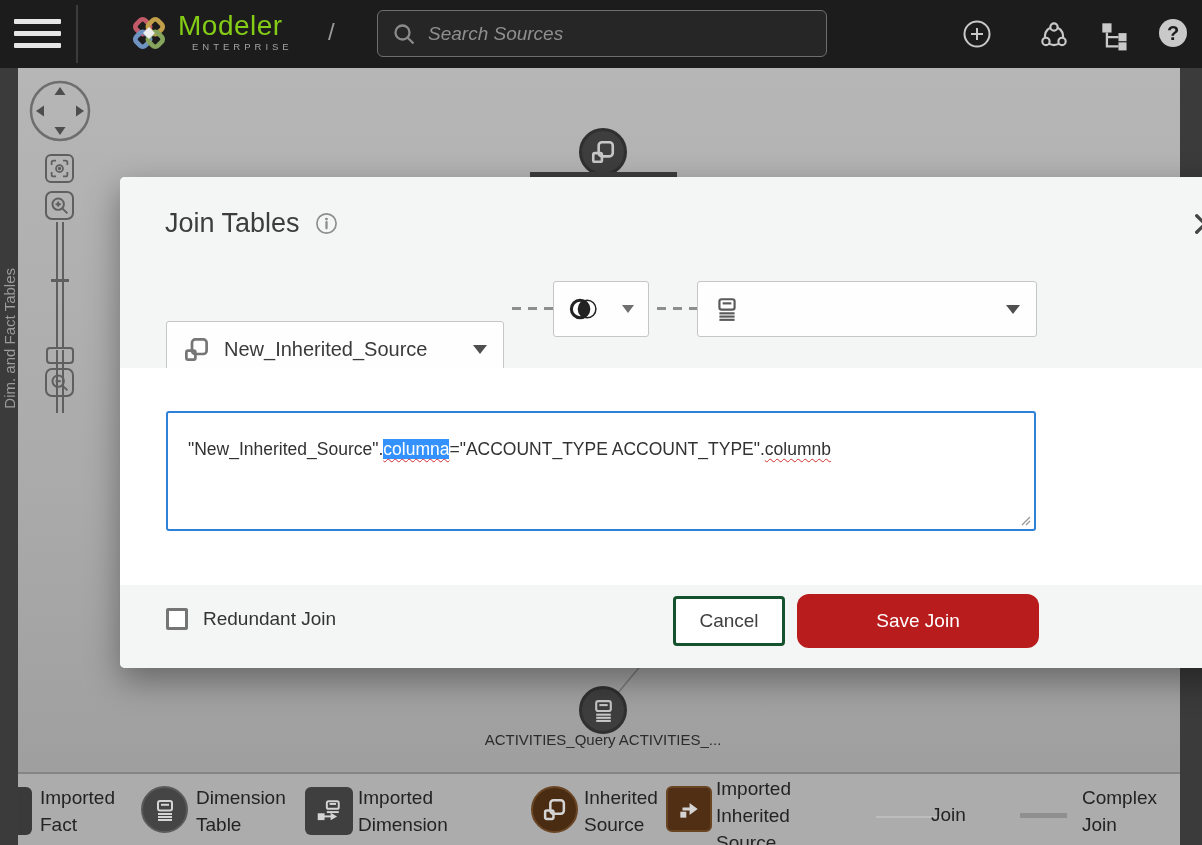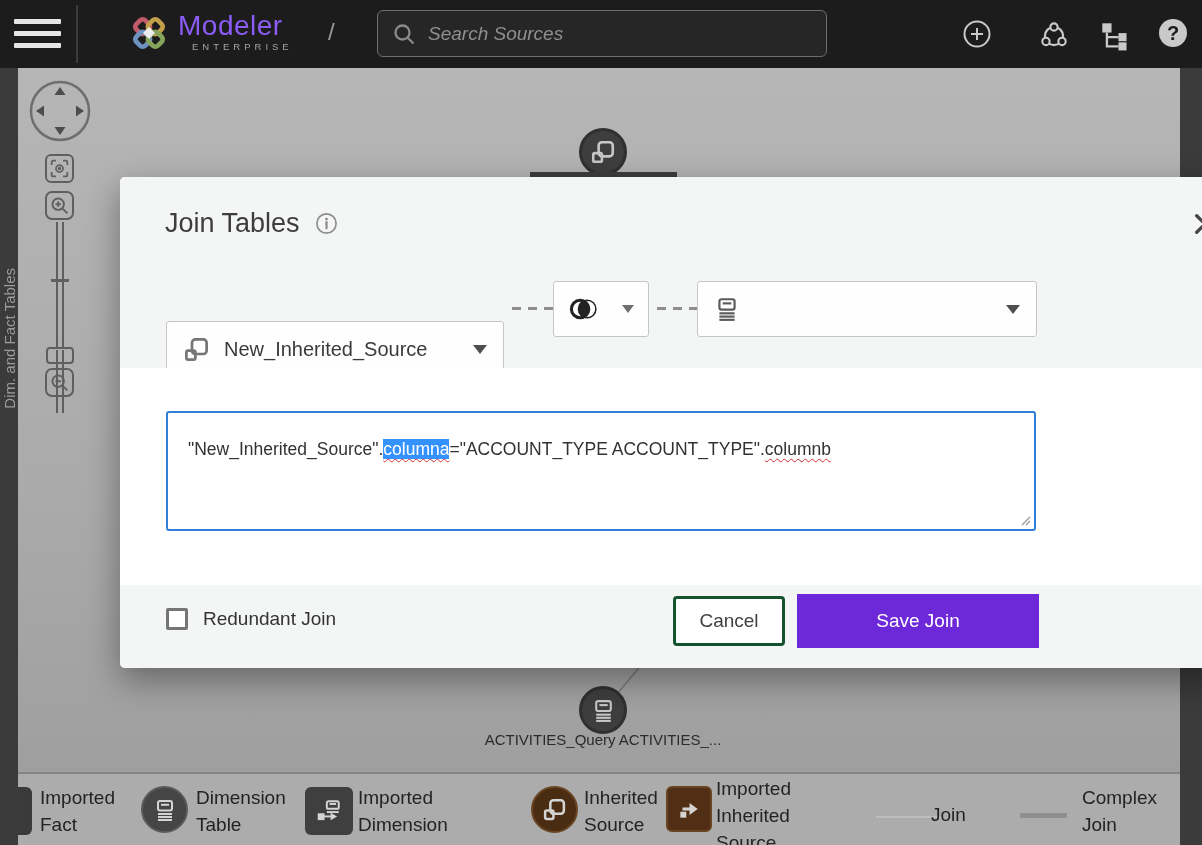--- a/index.html
+++ b/index.html
@@ -7,21 +7,21 @@
   body { font-family: "Liberation Sans", sans-serif; background:#1c1c1c; }
   .stage { position:relative; width:1202px; height:845px; overflow:hidden; }
 
   
   .topbar { position:absolute; left:0; top:0; width:1202px; height:68px; background:#1c1c1c; z-index:30; }
   .hamburger { position:absolute; left:14px; top:19px; width:47px; height:30px; cursor:pointer; }
   .hamburger span { display:block; height:5px; background:#e6e6e6; border-radius:1px; margin-bottom:7px; }
   .topbar-sep { position:absolute; left:76px; top:5px; width:2px; height:58px; background:#3c3c3c; }
   .brand { position:absolute; left:128px; top:11px; display:flex; align-items:flex-start; }
   .brand-text { margin-left:8px; }
-  .brand-name { font-size:28px; color:#8b5cf6; letter-spacing:0.5px; line-height:30px; }
+  .brand-name { font-size:28px; color:#84cc16; letter-spacing:0.5px; line-height:30px; }
   .brand-sub { font-size:9.5px; color:#a3a3a3; letter-spacing:4px; margin-top:0px; margin-left:14px; }
   .path-sep { position:absolute; left:328px; top:18px; font-size:24px; color:#9a9a9a; }
   .searchbox { position:absolute; left:377px; top:10px; width:450px; height:47px; background:#262626; border:1px solid #6e6e6e; border-radius:6px; display:flex; align-items:center; padding:0 14px; }
   .searchbox input { flex:1; background:transparent; border:none; outline:none; font-size:19px; color:#cfcfcf; margin-left:12px; font-family:"Liberation Sans",sans-serif; }
   .searchbox input::placeholder { color:#8f8f8f; font-style:italic; }
   .top-icon { position:absolute; top:19px; width:30px; height:30px; cursor:pointer; }
   .help-circle { width:28px; height:28px; border-radius:50%; background:#c9c9c9; color:#1c1c1c; font-size:20px; font-weight:bold; display:flex; align-items:center; justify-content:center; }
 
   
   .canvas { position:absolute; left:0; top:68px; width:1202px; height:777px; background:linear-gradient(180deg,#b6b6b6 0%,#aaaaaa 55%,#9c9c9c 100%); z-index:0; }
@@ -70,21 +70,21 @@
   .expr-box { position:absolute; left:46px; top:43px; width:870px; height:120px; border:2px solid #2e80d8; border-radius:3px; background:#fff; padding:26px 20px; font-size:17.5px; color:#323232; cursor:text; }
   .misspell { text-decoration-line:underline; text-decoration-style:wavy; text-decoration-color:#d22f2f; text-decoration-thickness:1px; text-underline-offset:3px; }
   .sel { background:#3492ff; color:#ffffff; }
   .resize-grip { position:absolute; right:3px; bottom:3px; }
 
   .modal-foot { position:absolute; left:0; top:408px; width:100%; height:83px; background:#f4f5f5; }
   .chk-row { position:absolute; left:46px; top:23px; display:flex; align-items:center; gap:15px; cursor:pointer; }
   .chk { width:22px; height:22px; background:#fff; border:3px solid #757575; border-radius:2px; }
   .chk-label { font-size:19px; color:#333; }
   .btn-cancel { position:absolute; left:553px; top:11px; width:112px; height:50px; background:#fff; border:3px solid #14532d; border-radius:4px; font-size:19px; color:#3f3f3f; display:flex; align-items:center; justify-content:center; cursor:pointer; }
-  .btn-save { position:absolute; left:677px; top:9px; width:242px; height:54px; background:#6d28d9; border:none; border-radius:0; font-size:19px; color:#fff; display:flex; align-items:center; justify-content:center; cursor:pointer; }
+  .btn-save { position:absolute; left:677px; top:9px; width:242px; height:54px; background:#b91c1c; border:none; border-radius:12px; font-size:19px; color:#fff; display:flex; align-items:center; justify-content:center; cursor:pointer; }
 </style>
 </head>
 <body>
 
 <svg width="0" height="0" style="position:absolute">
   <defs>
     <g id="g-inherited" fill="none" stroke="currentColor" stroke-width="2.4">
       <rect x="8" y="3" width="13" height="13" rx="3"></rect>
       <rect x="3" y="13" width="8" height="8" rx="1.5"></rect>
     </g>

